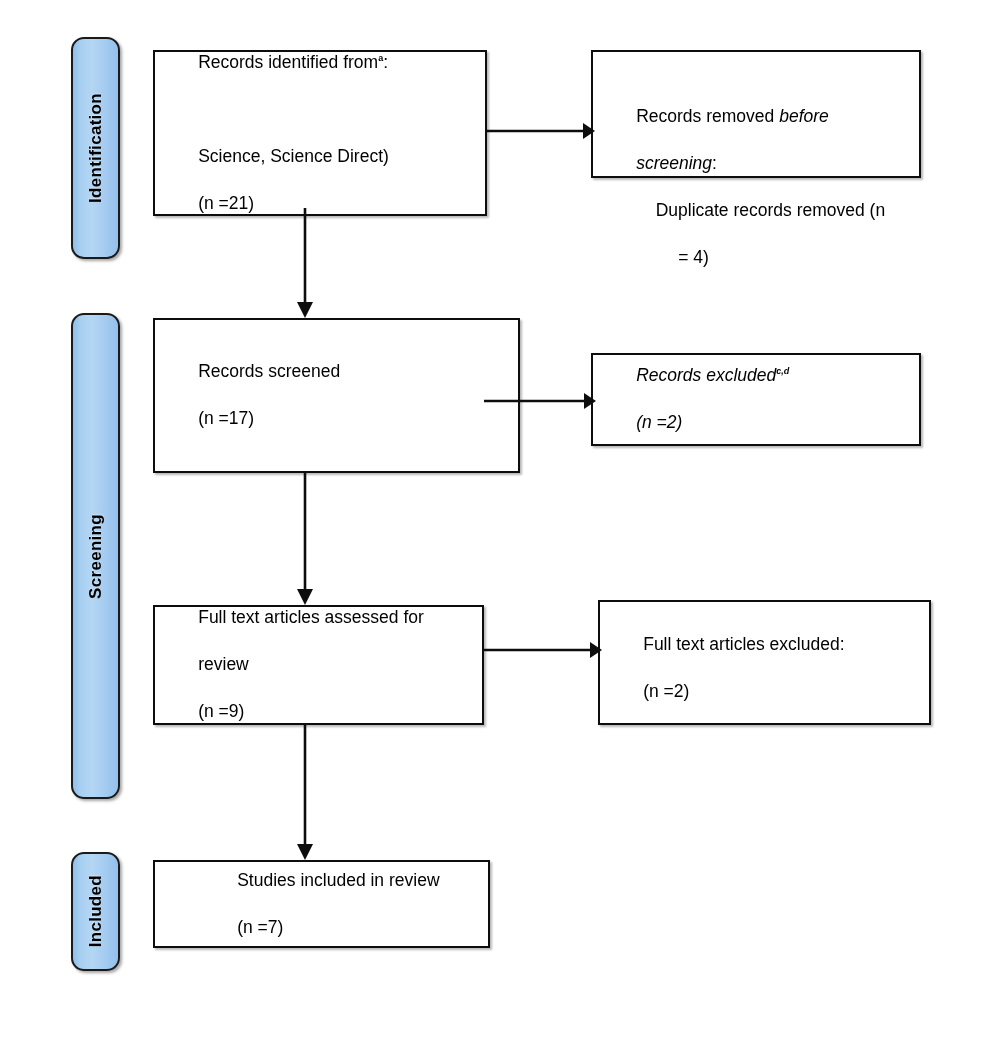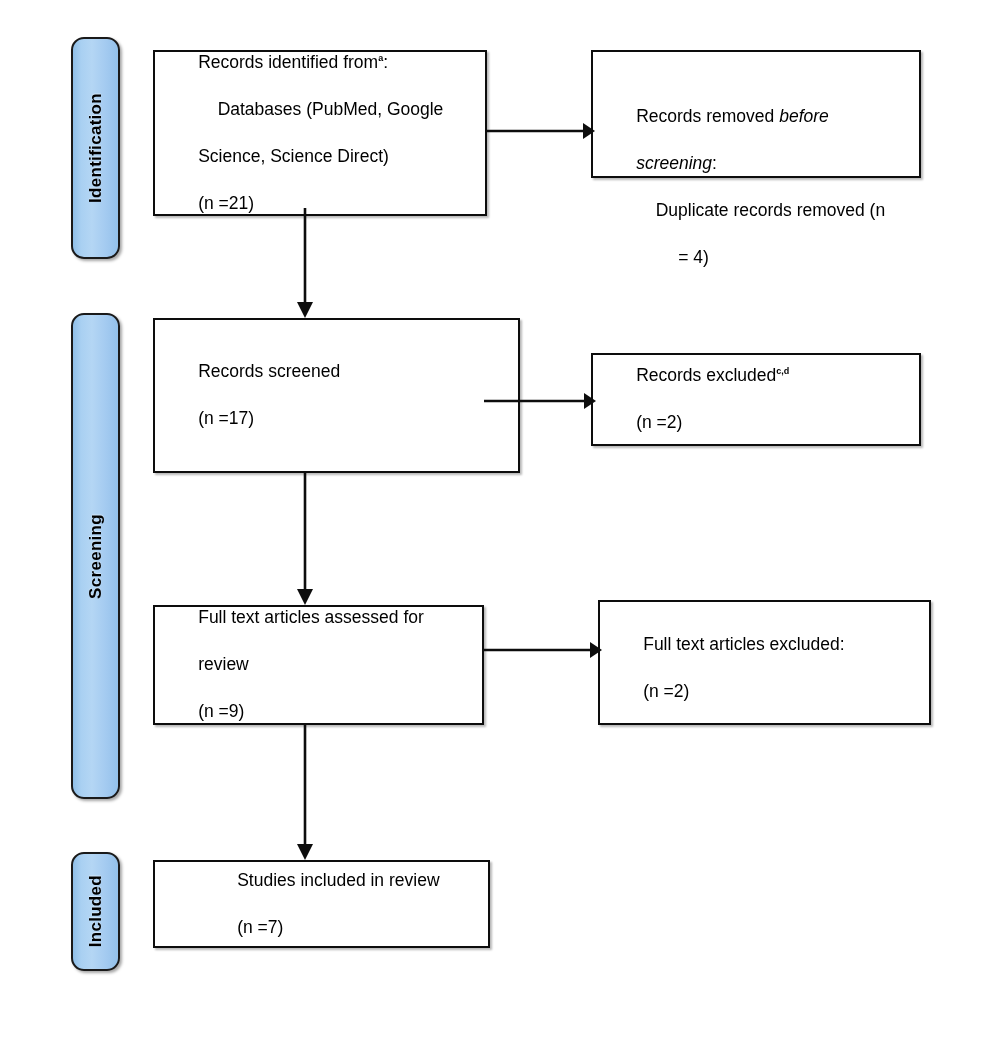--- a/index.html
+++ b/index.html
@@ -96,21 +96,21 @@
     <span class="stage-label">Screening</span>
   </div>
 
   <div class="stage-bar" style="left:71px; top:852px; width:49px; height:119px;">
     <span class="stage-label">Included</span>
   </div>
 
   <div class="flow-box" style="left:153px; top:50px; width:334px; height:166px;">
     <div class="box-text">
       <span>Records identified from</span><sup class="note">a</sup><span>:</span><br>
-      <span>    Databases (PubMed, Google</span><br>
+      <br>
       <span>Science, Science Direct)</span><br>
       <span>(n =21)</span>
     </div>
   </div>
 
   <div class="flow-box" style="left:591px; top:50px; width:330px; height:128px;">
     <div class="box-text" style="align-self:flex-start; padding-top:30px;">
       <span>Records removed </span><span class="italic">before</span><br>
       <span class="italic">screening</span><span>:</span><br>
       <span>    Duplicate records removed (n</span><br>
@@ -118,21 +118,21 @@
     </div>
   </div>
 
   <div class="flow-box" style="left:153px; top:318px; width:367px; height:155px;">
     <div class="box-text">
       <span>Records screened</span><br>
       <span>(n =17)</span>
     </div>
   </div>
 
-  <div class="flow-box" style="left:591px; top:353px; width:330px; height:93px;">
+  <div class="flow-box" style="left:591px; top:353px; width:330px; height:93px;font-style:italic;">
     <div class="box-text">
       <span>Records excluded</span><sup class="note">c,d</sup><br>
       <span>(n =2)</span>
     </div>
   </div>
 
   <div class="flow-box" style="left:153px; top:605px; width:331px; height:120px;">
     <div class="box-text">
       <span>Full text articles assessed for</span><br>
       <span>review</span><br>

